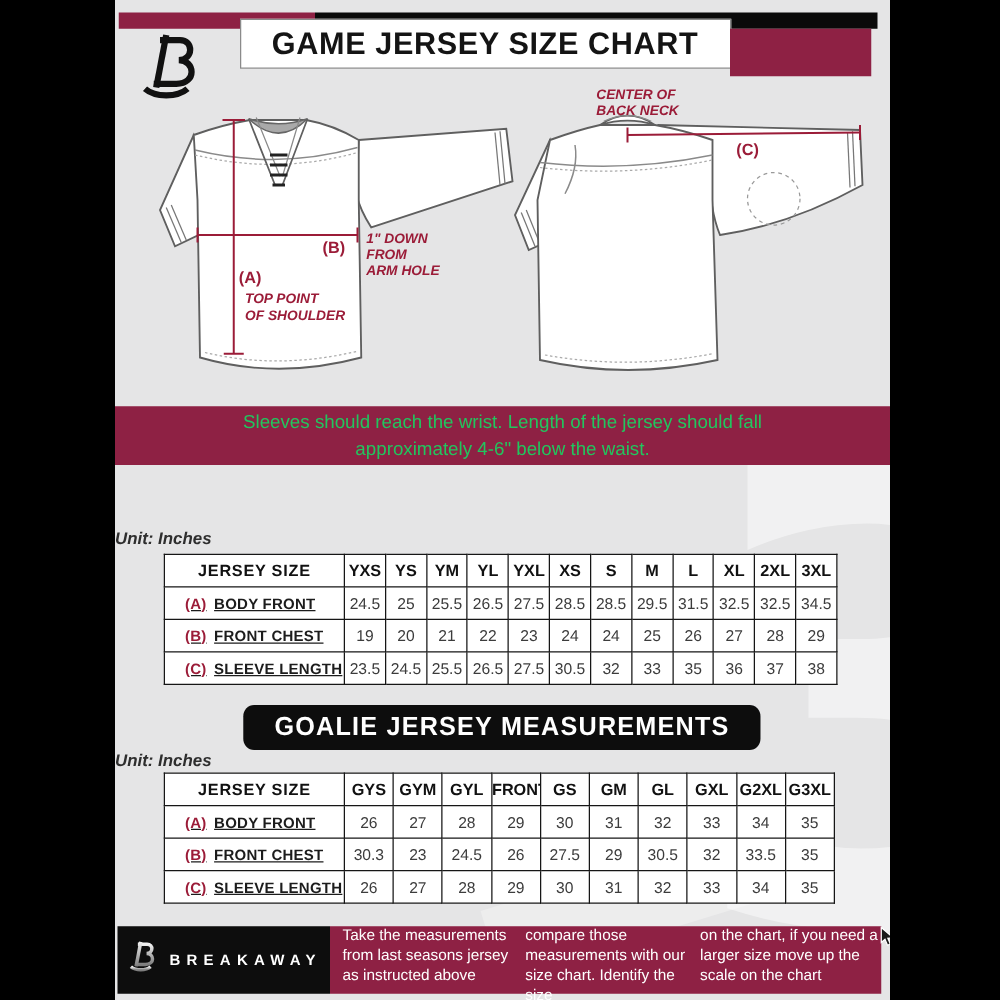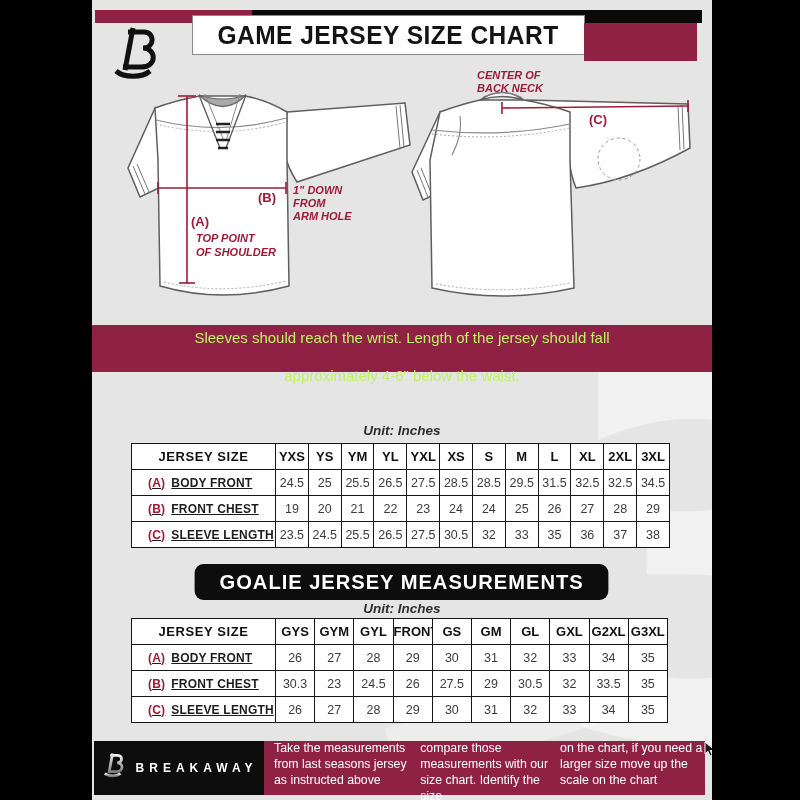--- a/index.html
+++ b/index.html
@@ -19,27 +19,27 @@
   .topbar-black{position:absolute;left:160px;top:10px;width:450px;height:13px;background:#0a0a0a;}
   .titlebox{position:absolute;left:100px;top:15px;width:391px;height:38px;background:#fff;
             border:1px solid #8a8a8a;display:flex;align-items:center;justify-content:center;}
   .title{font-size:25px;font-weight:bold;color:#141414;letter-spacing:.5px;transform:scaleX(.98);}
   .title-maroon{position:absolute;left:492px;top:23px;width:113px;height:38px;background:#8e2144;}
   .logo-top{position:absolute;left:16px;top:25px;}
 
   
   .banner{position:absolute;left:0;top:325px;width:620px;height:47px;background:#8e2144;
           display:flex;flex-direction:column;align-items:center;justify-content:center;}
-  .banner div{color:#bef264;font-size:15px;line-height:1.45;margin-top:16px;}
+  .banner div{color:#22c55e;font-size:15px;line-height:1.45;}
 
   
   .pillwrap{position:absolute;left:0;width:620px;display:flex;justify-content:center;}
   .pill{background:#0d0d0d;border-radius:9px;color:#fff;font-size:21px;font-weight:bold;
         letter-spacing:1px;padding:6px 26px;transform:scaleX(.96);white-space:nowrap;}
-  .unit{position:absolute;left:0;width:620px;text-align:center;font-size:13.5px;font-style:italic;
+  .unit{position:absolute;left:0;width:620px;text-align:left;font-size:13.5px;font-style:italic;
         font-weight:bold;color:#2e2e2e;}
 
   
   table{border-collapse:collapse;table-layout:fixed;background:#fff;position:absolute;left:39px;}
   td{border:1.6px solid #161616;text-align:center;font-size:12.5px;color:#3c3c3c;
      height:25px;padding:0;overflow:hidden;white-space:nowrap;}
   tr.hdr td{font-weight:bold;font-size:13px;color:#111;}
   td.szhdr{font-size:12px;font-weight:bold;letter-spacing:.6px;color:#222;}
   td.lbl{text-align:left;padding-left:16px;font-size:12px;font-weight:bold;color:#1c1c1c;letter-spacing:.2px;text-decoration:underline;}
   td.lbl .key{color:#9b1c38;margin-right:6px;}

